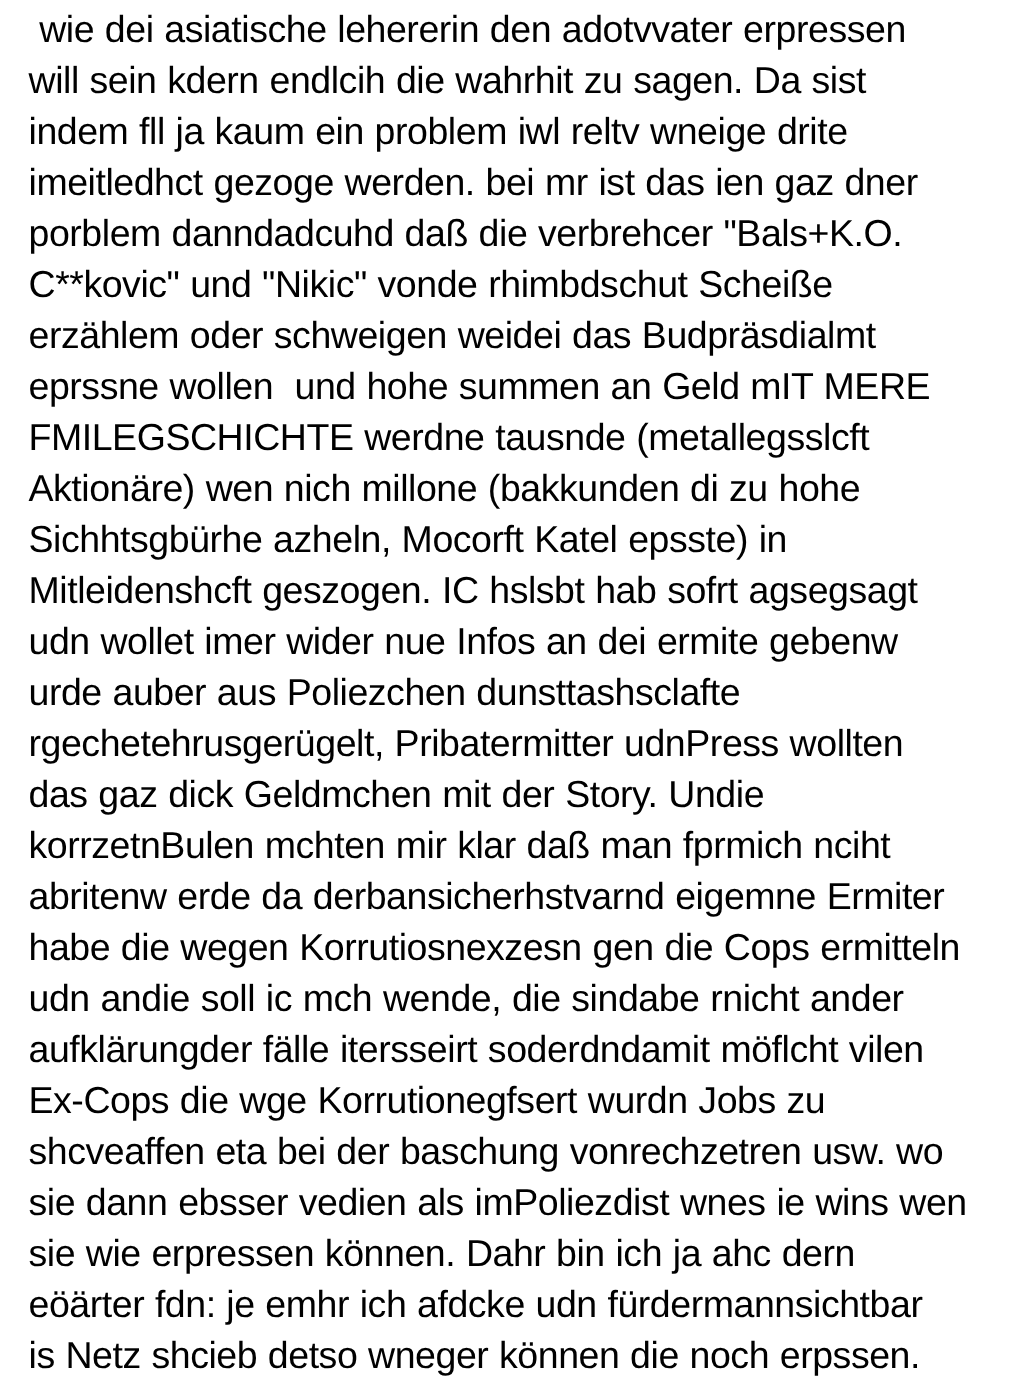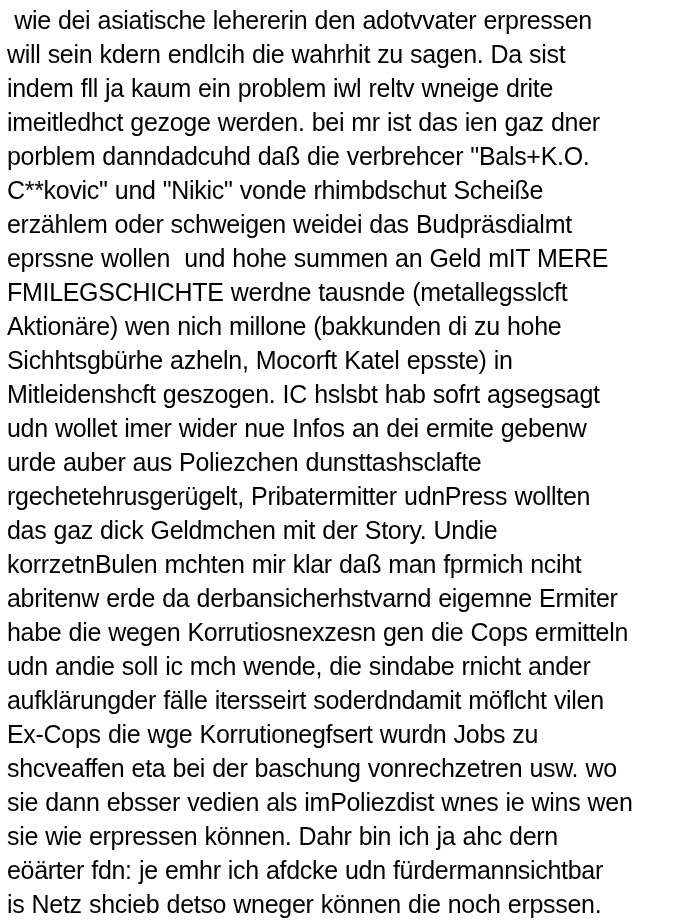--- a/index.html
+++ b/index.html
@@ -6,21 +6,21 @@
     margin: 0;
     padding: 0;
     background: #ffffff;
   }
   .page {
     width: 684px;
     height: 920px;
     background: #ffffff;
     overflow: hidden;
     box-sizing: border-box;
-    padding: 3px 4px 0 7px;
+    padding: 3px 4px 0 19px;
   }
   .doc-text {
     font-family: "Liberation Sans", "DejaVu Sans", sans-serif;
     font-size: 25px;
     line-height: 34px;
     color: #000000;
     white-space: pre-wrap;
     letter-spacing: -0.3px;
     word-spacing: 0.5px;
   }

